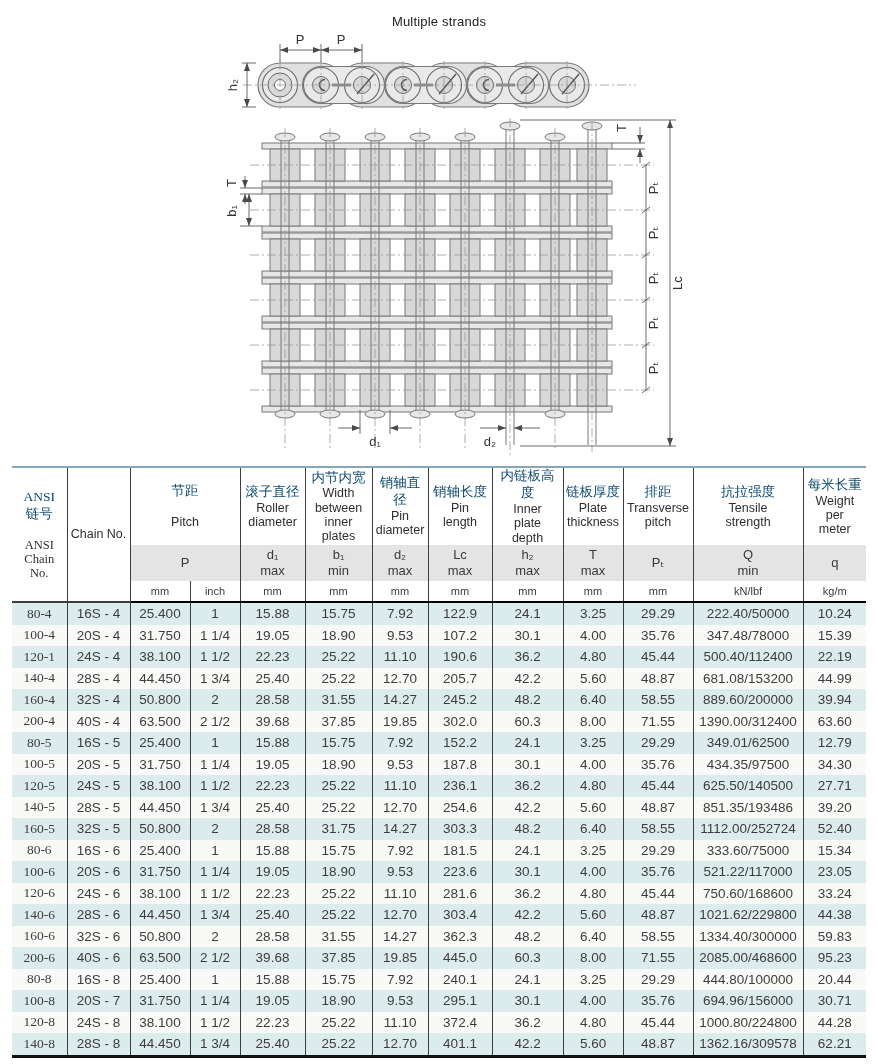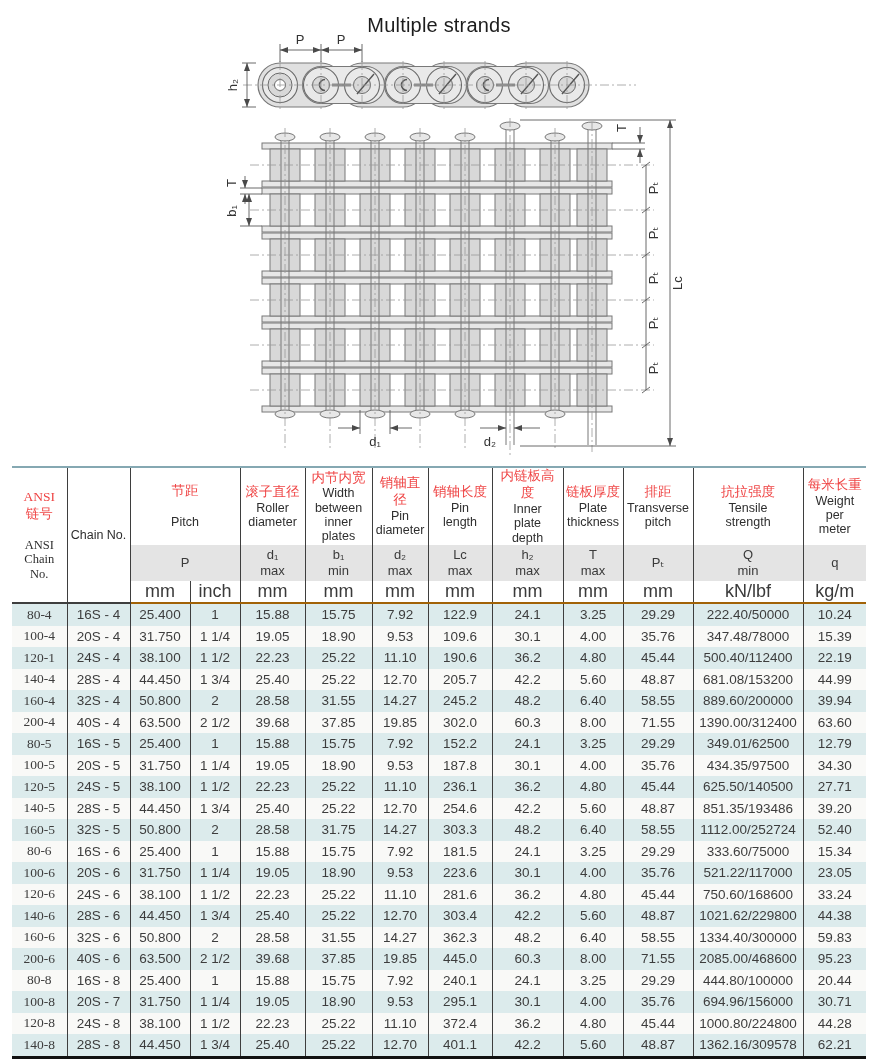--- a/index.html
+++ b/index.html
@@ -3,21 +3,21 @@
 <meta charset="utf-8">
 <style>
   html,body{margin:0;padding:0;}
   body{
     width:878px;height:1064px;background:#ffffff;
     font-family:"Liberation Sans","DejaVu Sans",sans-serif;color:#3a3a3a;
     position:relative;overflow:hidden;
   }
   .fig{position:relative;height:466px;}
   .fig-title{position:absolute;top:14px;left:0;width:100%;text-align:center;
-    font-size:20px;color:#1c1c1c;letter-spacing:.2px;}
+    font-size:13px;color:#1c1c1c;letter-spacing:.2px;}
   svg.drawing{position:absolute;top:0;left:0;}
   svg .bar{fill:#e7e7e7;stroke:#787878;stroke-width:1;}
   svg .blk{fill:#d8d8d8;stroke:#787878;stroke-width:1;}
   svg .cap{fill:#e0e0e0;stroke:#787878;stroke-width:1.2;}
   svg .cap2{fill:#e9e9e9;stroke:#787878;stroke-width:1.1;}
   svg .rol{fill:#e9e9e9;stroke:#6a6a6a;stroke-width:1.1;}
   svg .rin{fill:#d8d8d8;stroke:#6a6a6a;stroke-width:1;}
   svg .cl{stroke:#9a9a9a;stroke-width:.8;stroke-dasharray:9 3 2 3;fill:none;}
   svg .dim{stroke:#5a5a5a;stroke-width:.9;fill:none;}
   svg .ah{fill:#4a4a4a;stroke:none;}
@@ -25,24 +25,24 @@
   svg text{font-size:13px;fill:#333;font-family:"Liberation Sans","DejaVu Sans",sans-serif;}
   table.spec{
     border-collapse:collapse;margin-left:12px;width:854px;table-layout:fixed;
     border-top:2px solid #85a8b2;border-bottom:3px solid #111;
   }
   th,td{border-left:1px solid #3e3e3e;padding:0 2px;text-align:center;
     vertical-align:middle;font-weight:normal;overflow:hidden;}
   .nb{border-left:none !important;font-family:Liberation Serif, serif;}
   thead tr.r1 th{height:77px;}
   thead tr.r2 th{height:36px;background:#e4e4e4;}
-  thead tr.r3 th{height:20px;border-bottom:2px solid #a16207;font-size:18px;margin-top:16px;}
+  thead tr.r3 th{height:20px;border-bottom:2px solid #000000;font-size:11px;margin-top:16px;}
   th.span3{border-bottom:2px solid #3e3e3e;}
   .pre{white-space:pre-line;}
-  .zh{font-size:13.5px;line-height:1.25;color:#ef4444;}
+  .zh{font-size:13.5px;line-height:1.25;color:#0c4a6e;}
   .en{font-size:12.5px;line-height:1.14;color:#2e2e2e;}
   .sp{margin-top:15px;}
   .sym{font-size:13px;line-height:1.2;}
   tbody td{height:21.5px;font-size:13.5px;color:#3d3d3d;}
   tbody tr:nth-child(odd){background:#dcebec;}
   tbody tr:nth-child(even){background:#f9f9f7;}
 </style>
 </head>
 <body>
 
@@ -397,21 +397,21 @@
       <td>10.24</td>
     </tr>
       <tr>
       <td class="nb">100-4</td>
       <td>20S - 4</td>
       <td>31.750</td>
       <td>1 1/4</td>
       <td>19.05</td>
       <td>18.90</td>
       <td>9.53</td>
-      <td>109.6</td>
+      <td>107.2</td>
       <td>30.1</td>
       <td>4.00</td>
       <td>35.76</td>
       <td>347.48/78000</td>
       <td>15.39</td>
     </tr>
       <tr>
       <td class="nb">120-1</td>
       <td>24S - 4</td>
       <td>38.100</td>

